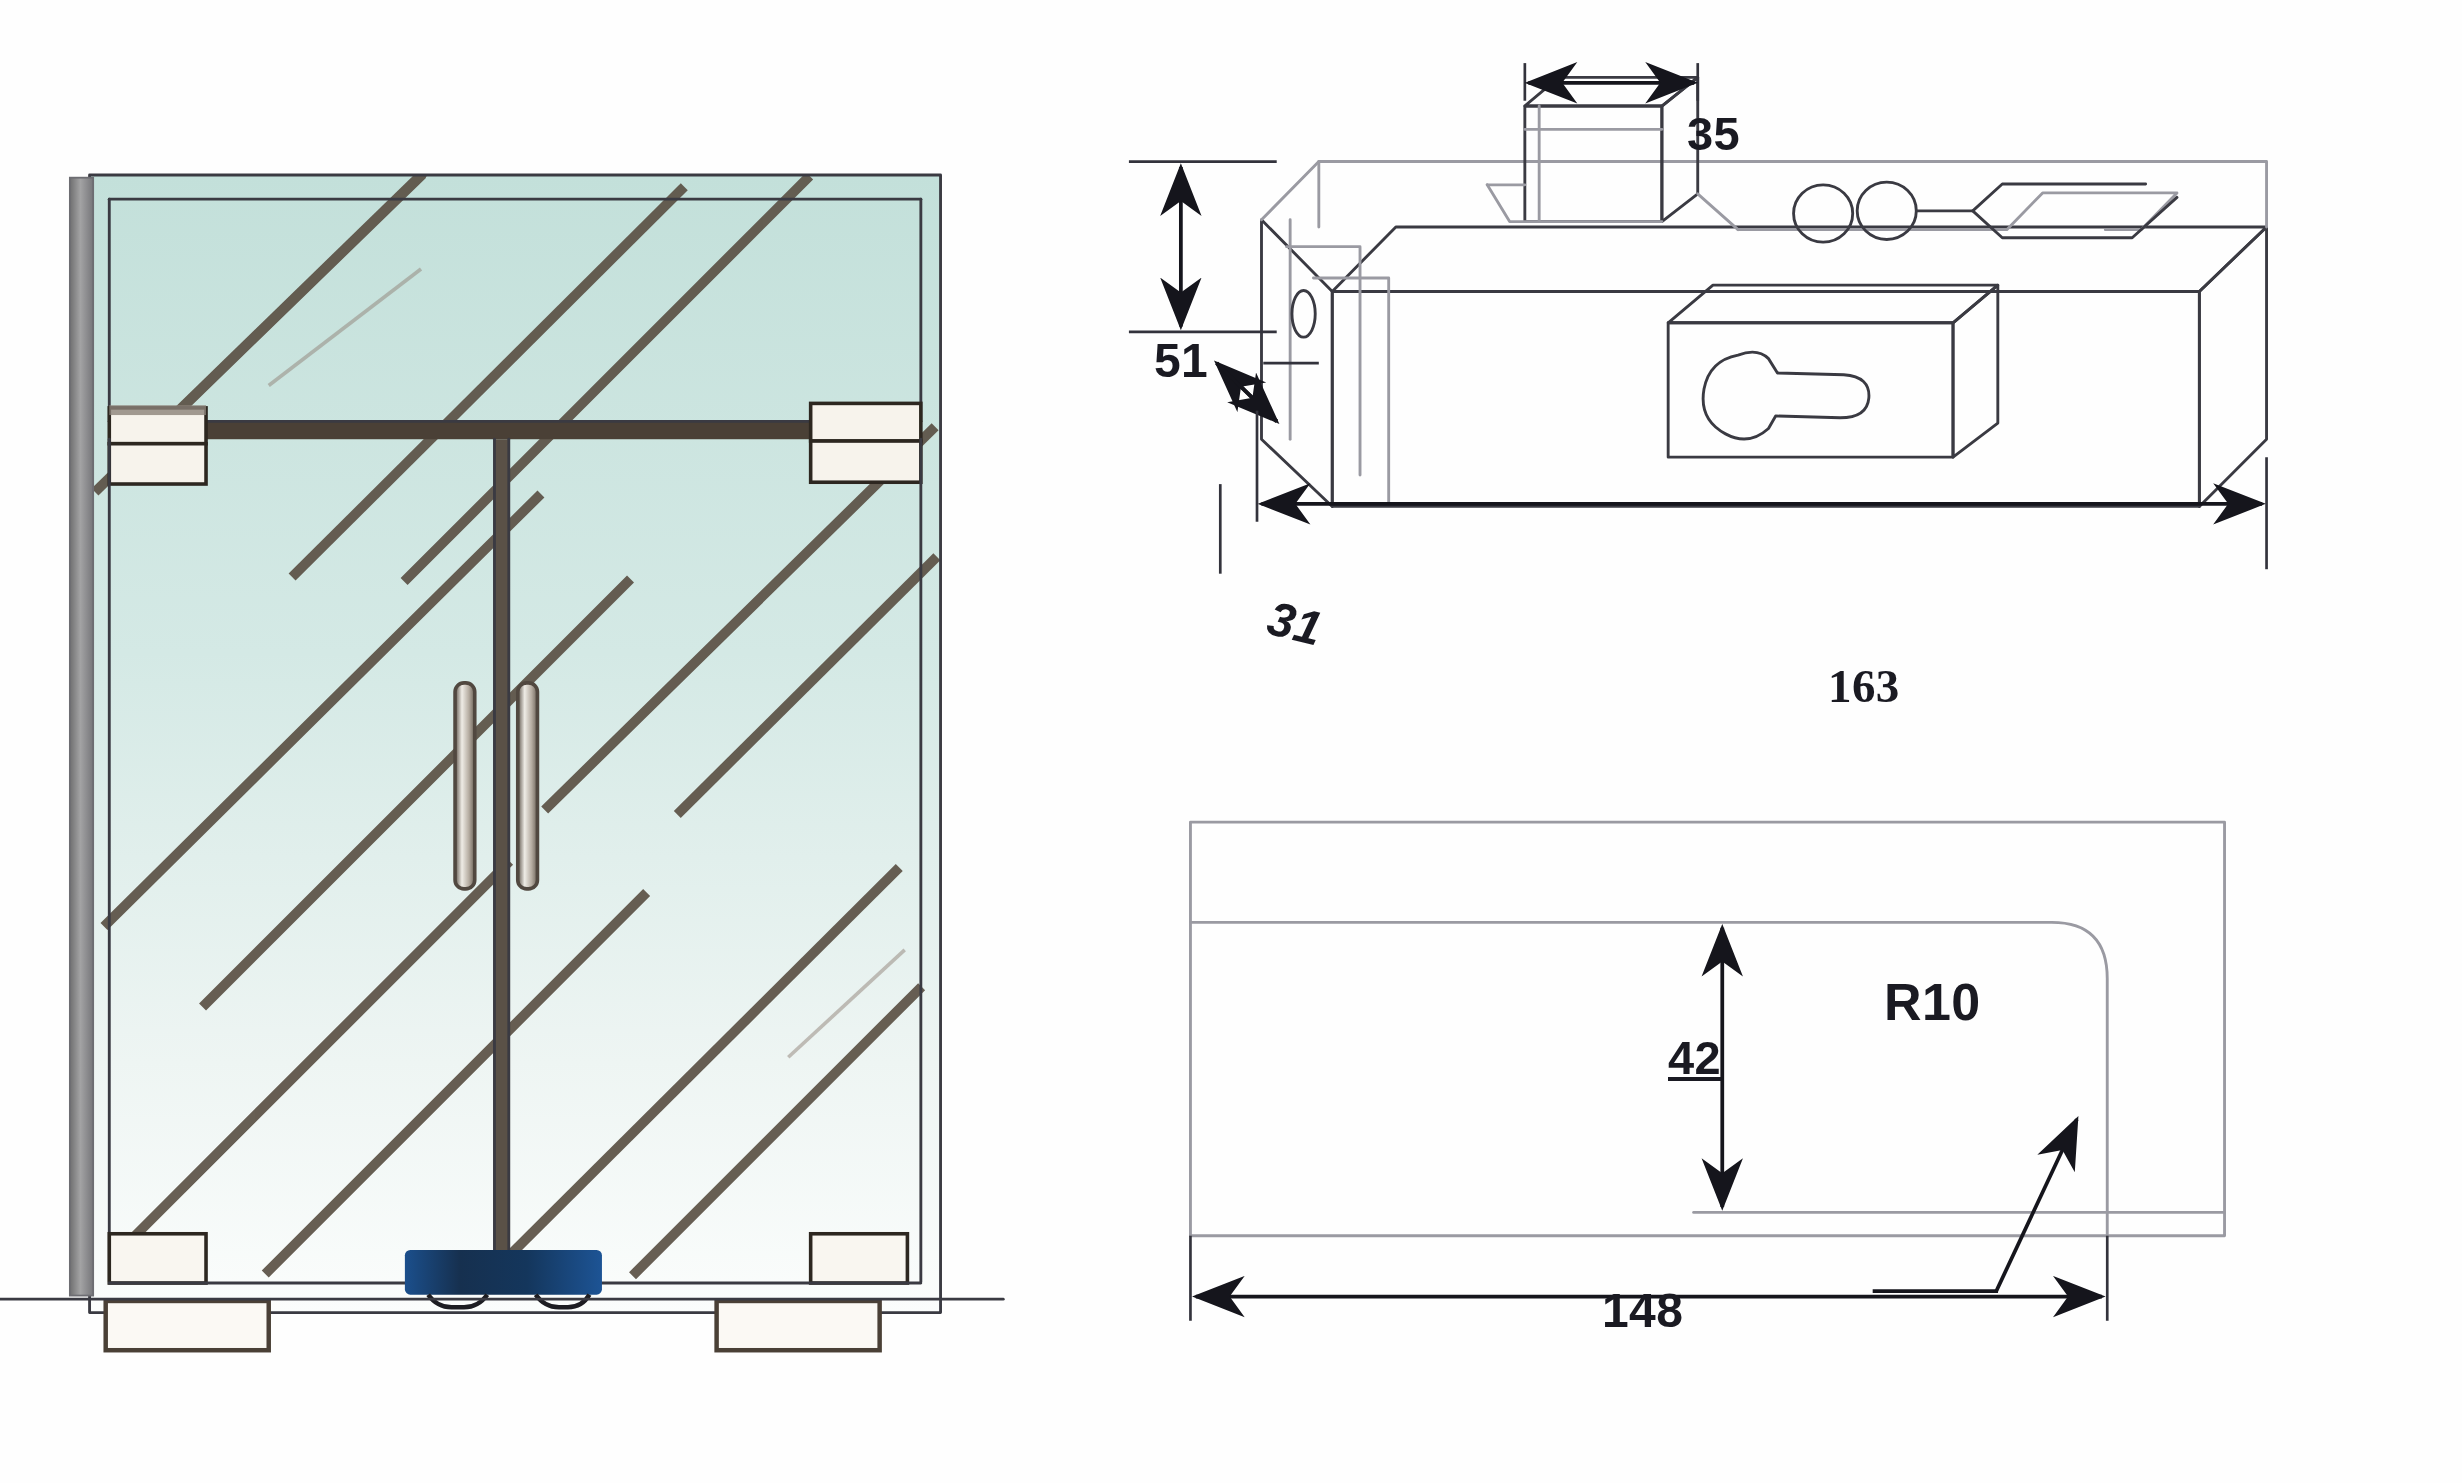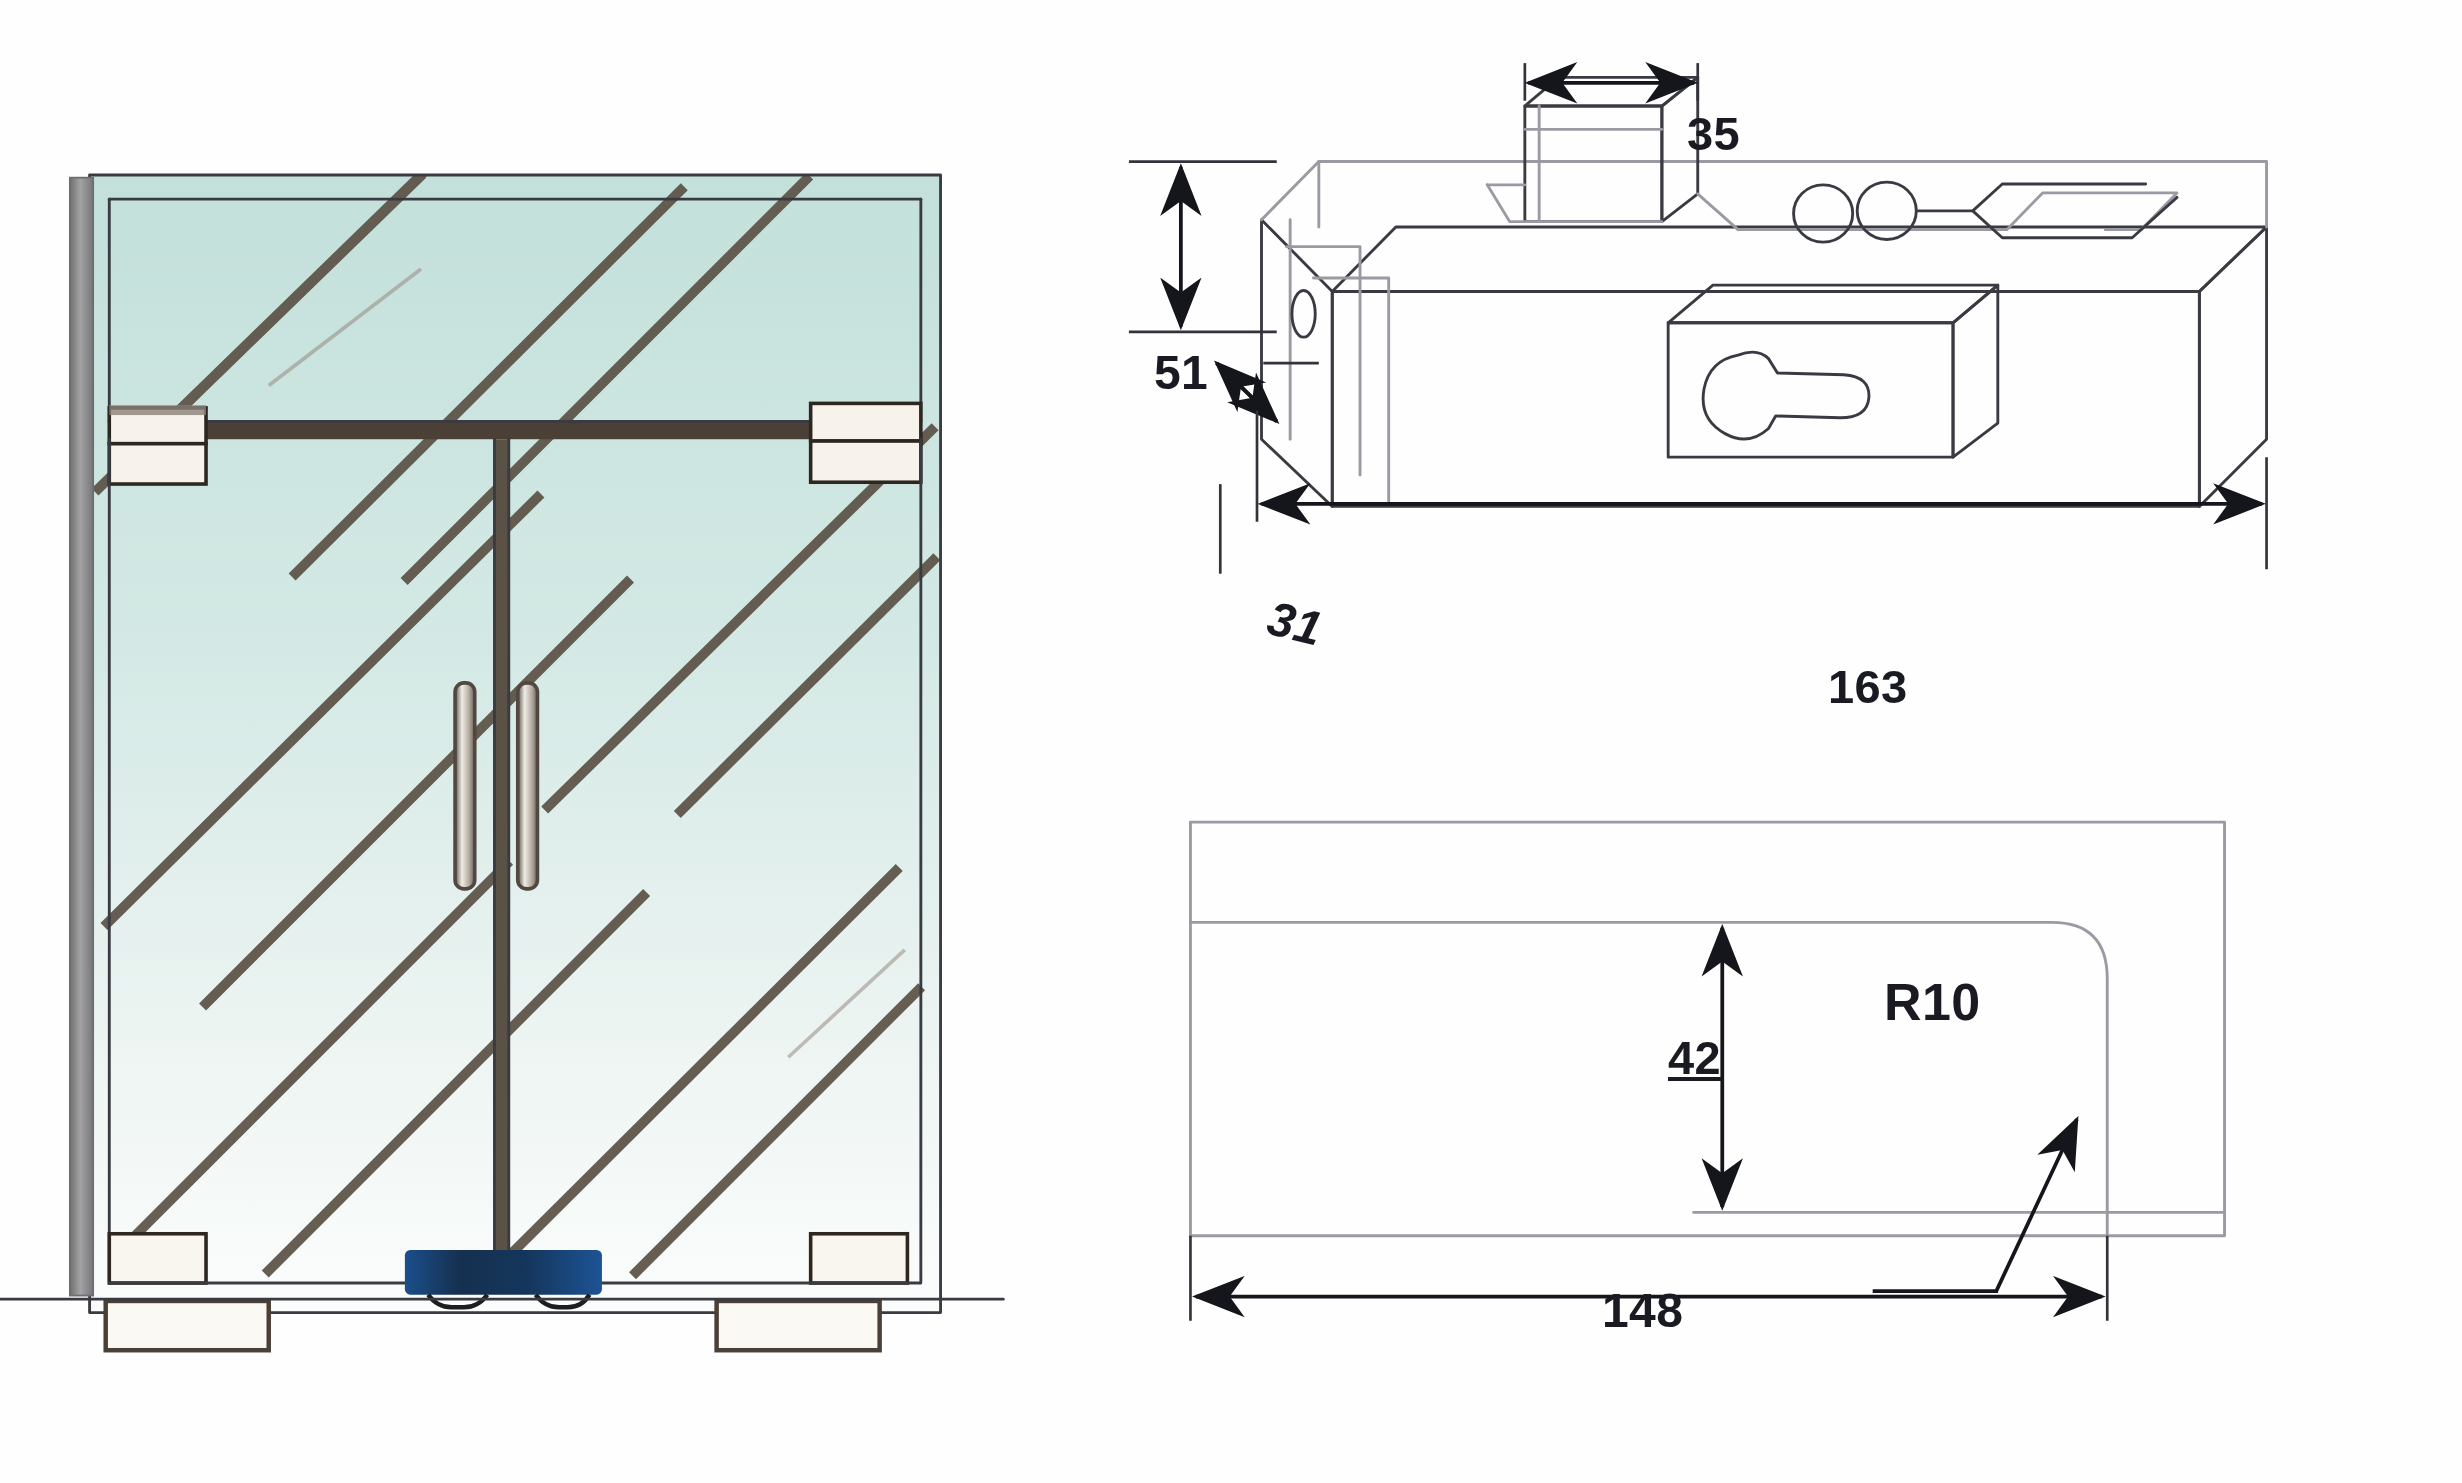--- a/index.html
+++ b/index.html
@@ -17,23 +17,23 @@
 
   .dimlabel{
     position:absolute;
     font-family:"Liberation Sans", sans-serif;
     font-weight:bold;
     color:#1a1a22;
     white-space:nowrap;
     letter-spacing:0.4px;
   }
   #label-35{left:1687px;top:106px;font-size:47px;}
-  #label-51{left:1154px;top:333px;font-size:48px;margin-top:12px;}
+  #label-51{left:1154px;top:333px;font-size:48px;}
   #label-31{left:1268px;top:596px;font-size:48px;transform:rotate(14deg);font-style:italic;}
-  #label-163{left:1828px;top:659px;font-size:47px;}
+  #label-163{left:1828px;top:659px;font-size:47px;font-family:Liberation Serif, serif;}
   #label-42{left:1668px;top:1030px;font-size:47px;text-decoration:underline;}
   #label-R10{left:1884px;top:972px;font-size:52px;text-align:right;}
   #label-148{left:1602px;top:1283px;font-size:48px;}
 
   svg{display:block;}
   .ln{fill:none;stroke:#3a3a42;stroke-width:3.2;stroke-linejoin:round;stroke-linecap:round;}
   .ln-soft{fill:none;stroke:#9a9aa2;stroke-width:3.2;stroke-linejoin:round;stroke-linecap:round;}
   .dim{fill:none;stroke:#15151c;stroke-width:4.2;}
   .dimext{fill:none;stroke:#33333c;stroke-width:3;}
   .arrowfill{fill:#15151c;}

